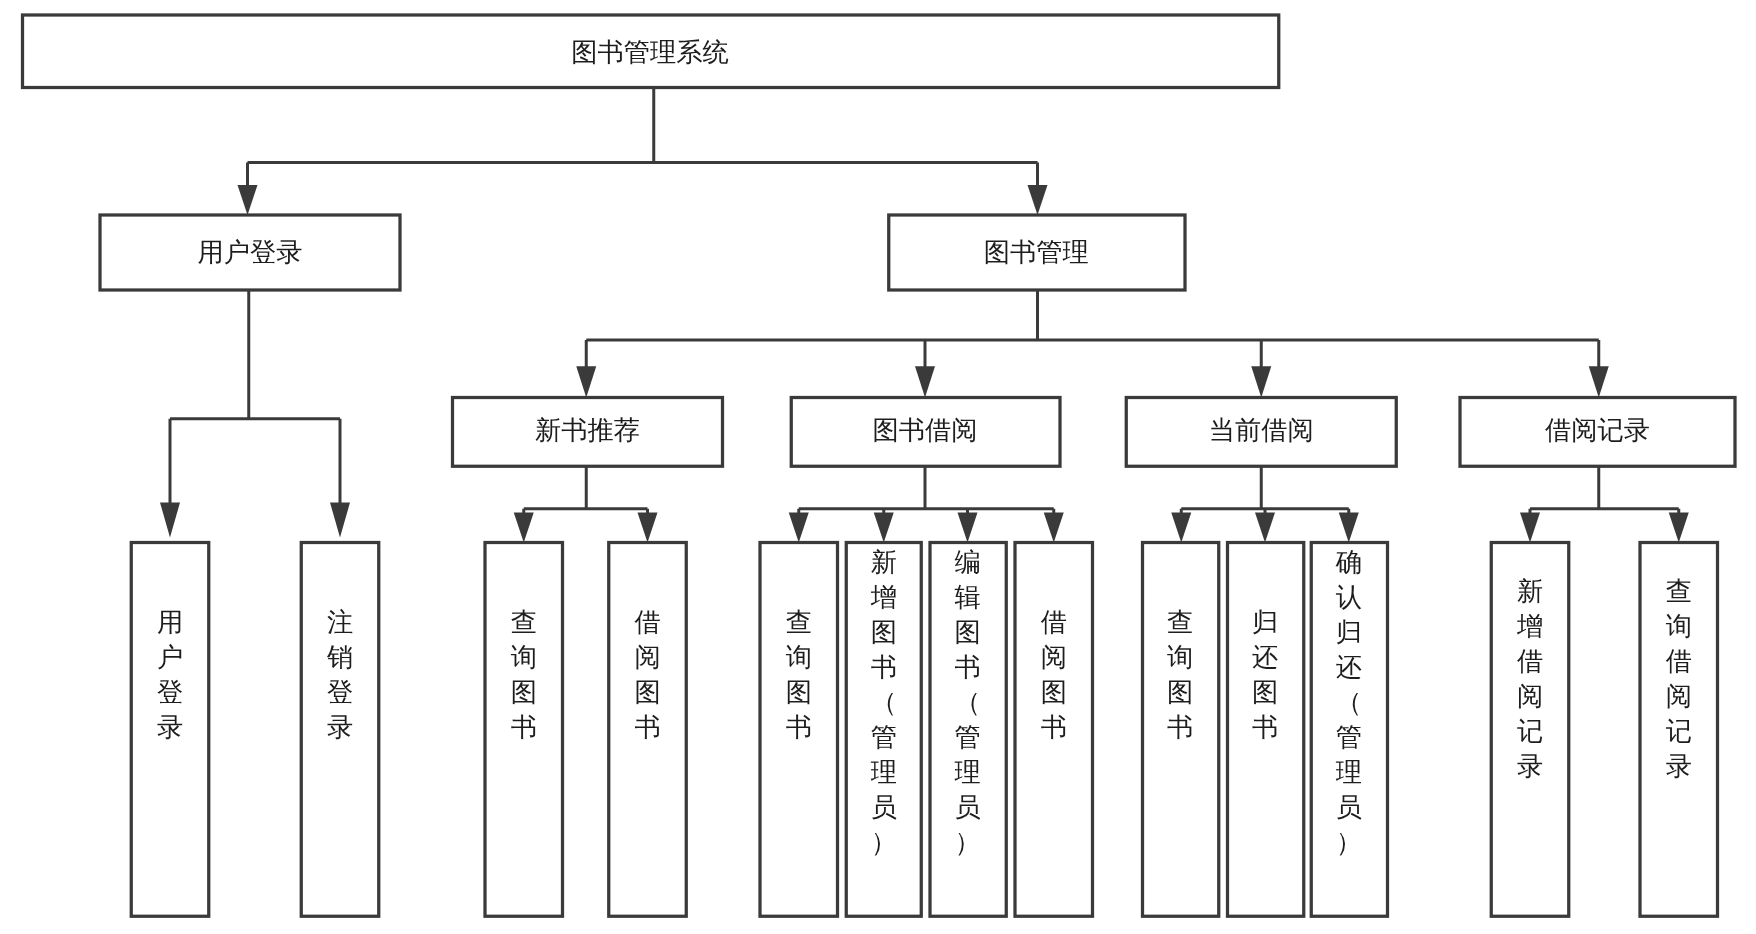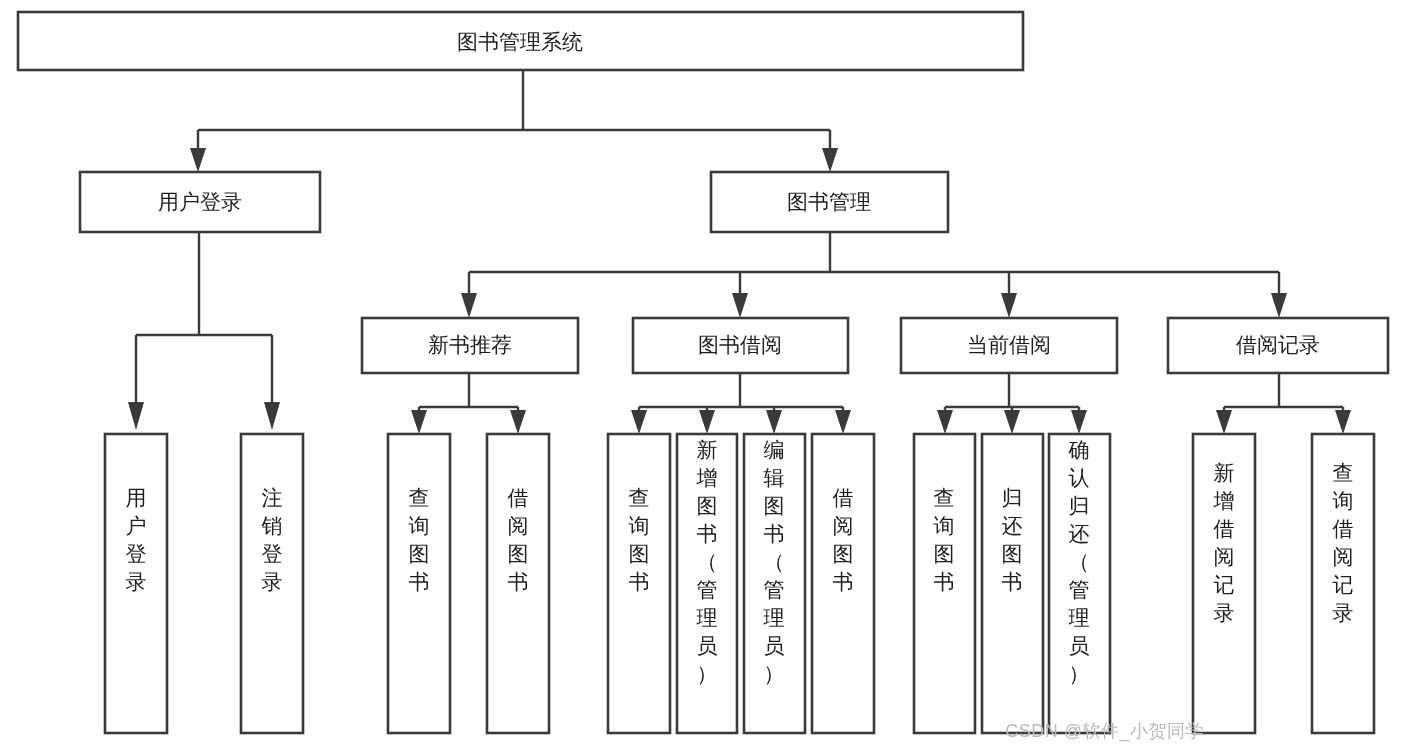--- a/index.html
+++ b/index.html
@@ -228,14 +228,13 @@
       <text class="node-label-v" x="1224" y="480"><tspan x="1224" dy="0">新</tspan><tspan x="1224" dy="28">增</tspan><tspan x="1224" dy="28">借</tspan><tspan x="1224" dy="28">阅</tspan><tspan x="1224" dy="28">记</tspan><tspan x="1224" dy="28">录</tspan></text>
     </g>
 
     <g>
       <rect class="node-rect" x="1312" y="434" width="62" height="299"></rect>
       <text class="node-label-v" x="1343" y="480"><tspan x="1343" dy="0">查</tspan><tspan x="1343" dy="28">询</tspan><tspan x="1343" dy="28">借</tspan><tspan x="1343" dy="28">阅</tspan><tspan x="1343" dy="28">记</tspan><tspan x="1343" dy="28">录</tspan></text>
     </g>
 
   </svg>
 
-  <div class="watermark">CSDN @软件_小贺同学</div>
 </div>
 
 </body></html>

